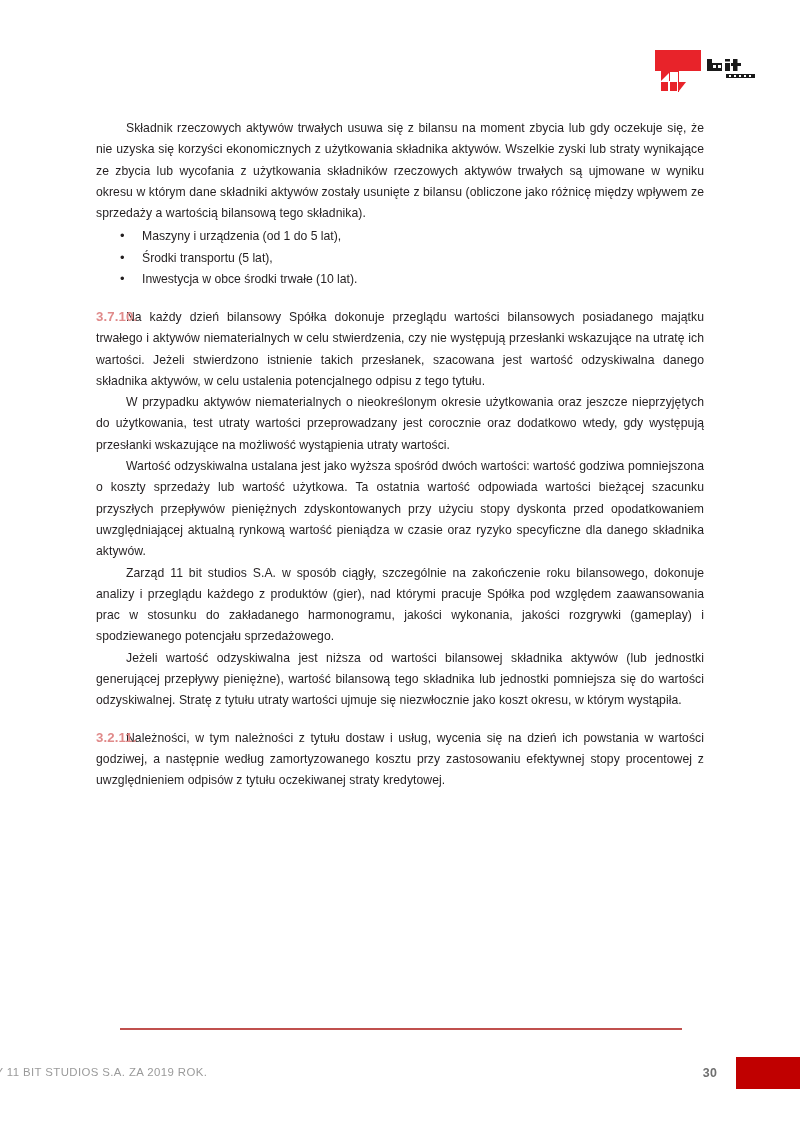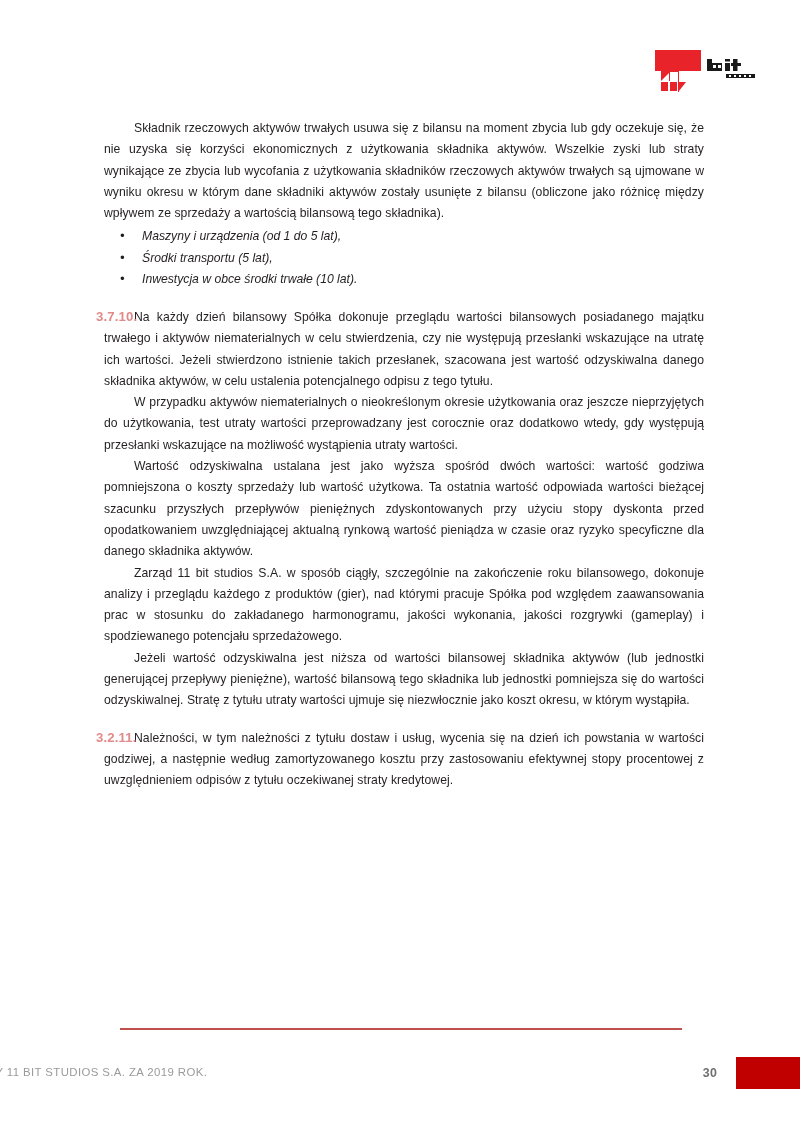--- a/index.html
+++ b/index.html
@@ -45,21 +45,21 @@
 
   
   .content {
     position: absolute;
     left: 96px;
     top: 118px;
     width: 608px;
   }
 
   p.body-text {
-    margin: 0 0 0 8px;
+    margin: 0 0 0 0;
     font-size: 12.2px;
     line-height: 21.3px;
     text-align: justify;
     text-indent: 30px;
     color: #231f20;
     letter-spacing: 0.005em;
     -webkit-hyphens: none;
     hyphens: none;
   }
 
@@ -67,21 +67,20 @@
     margin: 2px 0 0 0;
     padding: 0;
     list-style: none;
   }
   ul.bullets li {
     position: relative;
     font-size: 12.2px;
     line-height: 21.5px;
     padding-left: 46px;
     color: #231f20;
-    font-style: italic;
   }
   ul.bullets li::before {
     content: "•";
     position: absolute;
     left: 24px;
     top: -1px;
     font-size: 13px;
     color: #231f20;
   }
 

